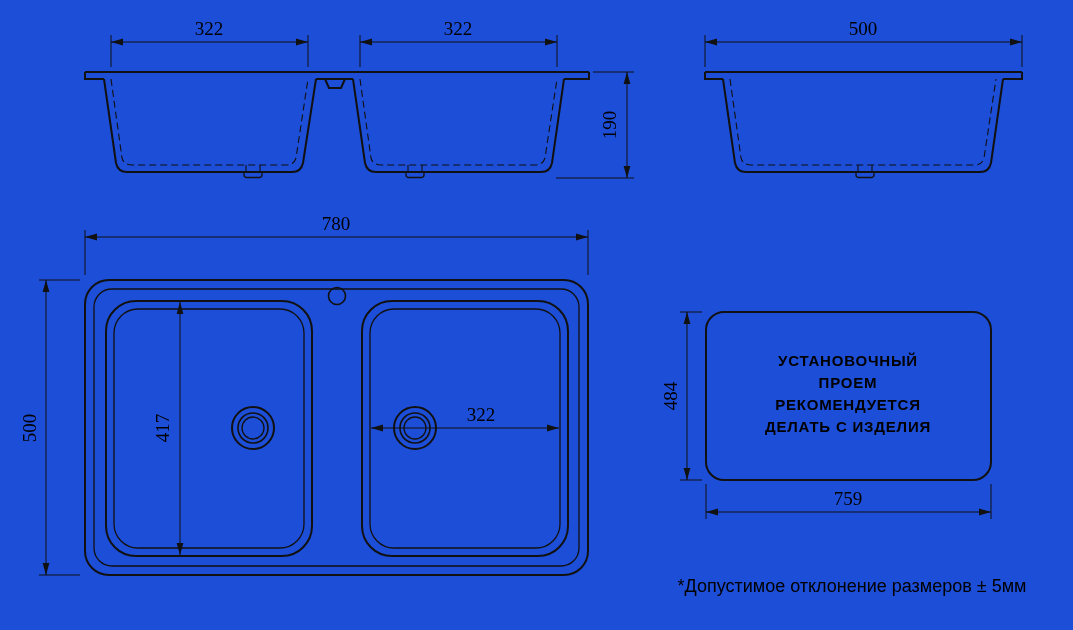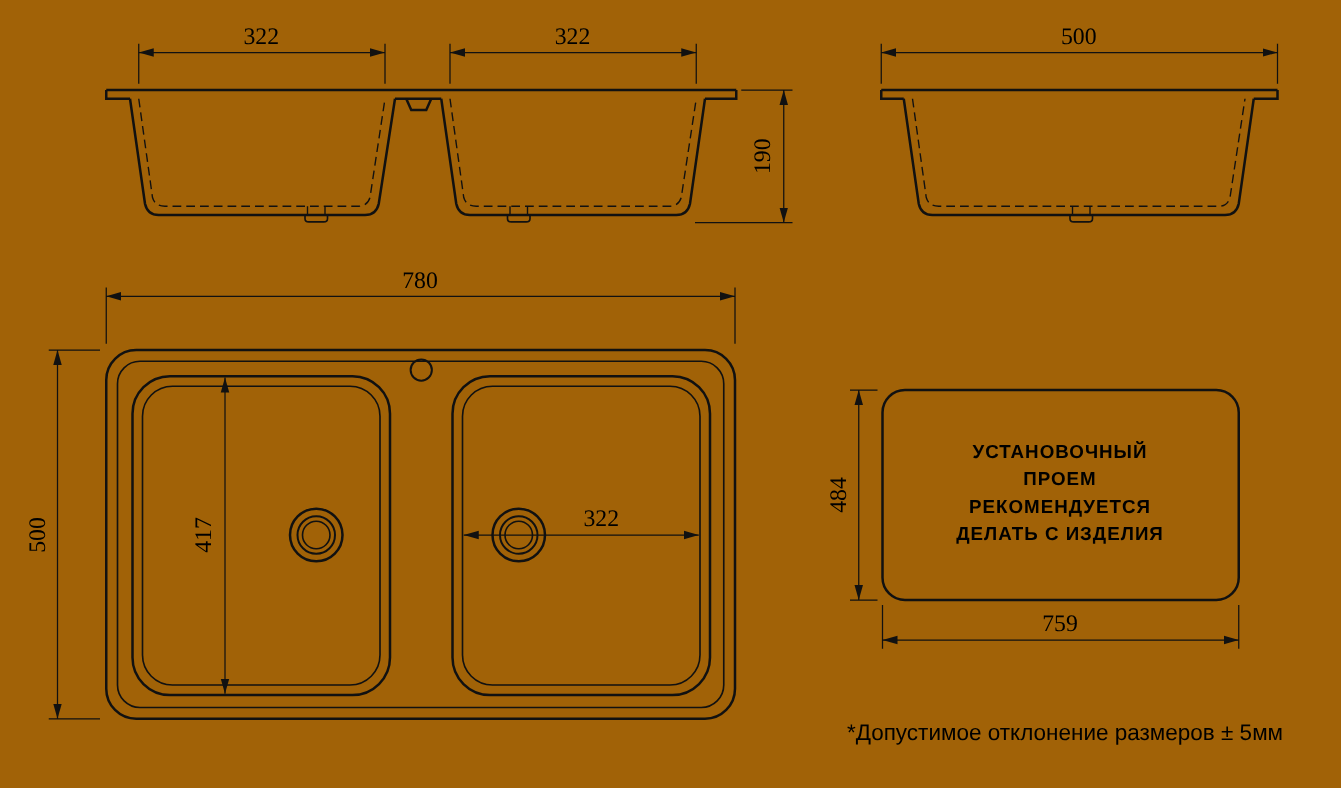--- a/index.html
+++ b/index.html
@@ -1,18 +1,18 @@
 <!DOCTYPE html>
 <html><head>
 <meta charset="utf-8">
 <style>
   * { margin:0; padding:0; box-sizing:border-box; }
   html,body { width:1073px; height:630px; background:#ffffff; overflow:hidden;
               font-family:"Liberation Sans", sans-serif; }
-  .sheet { position:absolute; left:0; top:0; width:1073px; height:630px; background:#a16207; }
+  .sheet { position:absolute; left:0; top:0; width:1073px; height:630px; background:#1d4ed8; }
   svg { display:block; }
   .o2   { fill:none; stroke:#111; stroke-width:2; }
   .o15  { fill:none; stroke:#111; stroke-width:1.6; }
   .o1   { fill:none; stroke:#111; stroke-width:1.3; }
   .dash { fill:none; stroke:#111; stroke-width:1.1; stroke-dasharray:7 4; }
   .ext  { fill:none; stroke:#111; stroke-width:1; }
   .dim  { fill:none; stroke:#111; stroke-width:1; }
   .num  { font-family:"Liberation Serif", serif; font-size:19px; fill:#000; text-anchor:middle; }
   .note { font-family:"Liberation Sans", sans-serif; font-size:15px; font-weight:bold; fill:#000;
           text-anchor:middle; letter-spacing:0.8px; }

